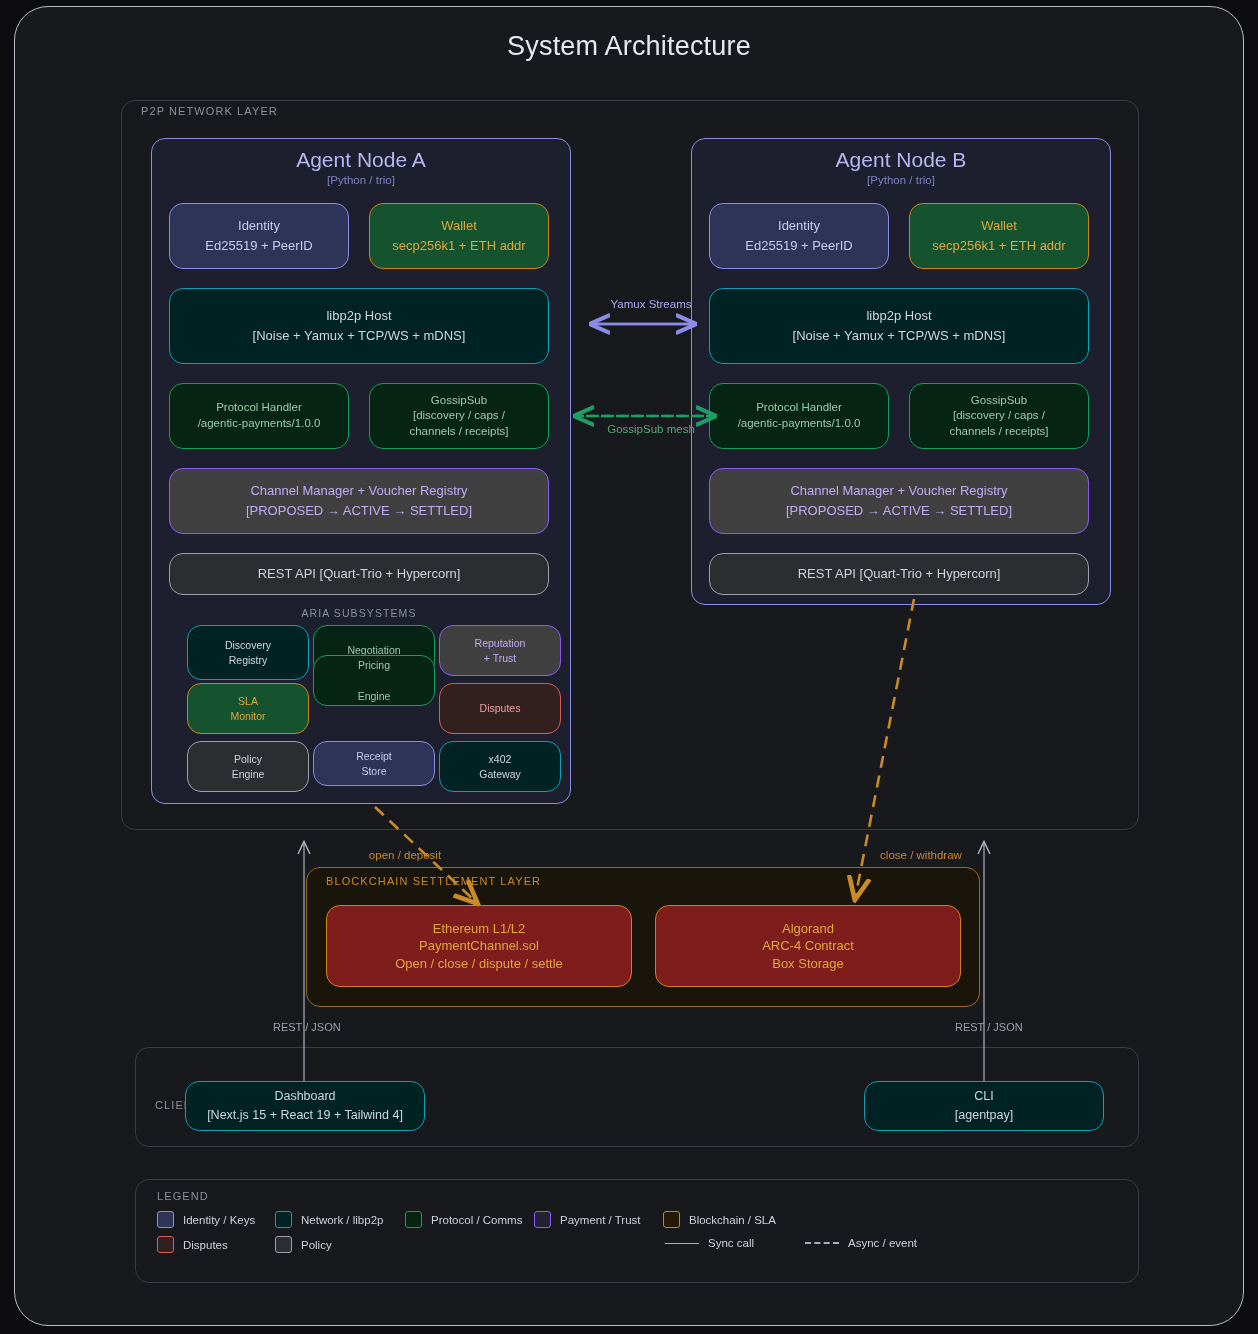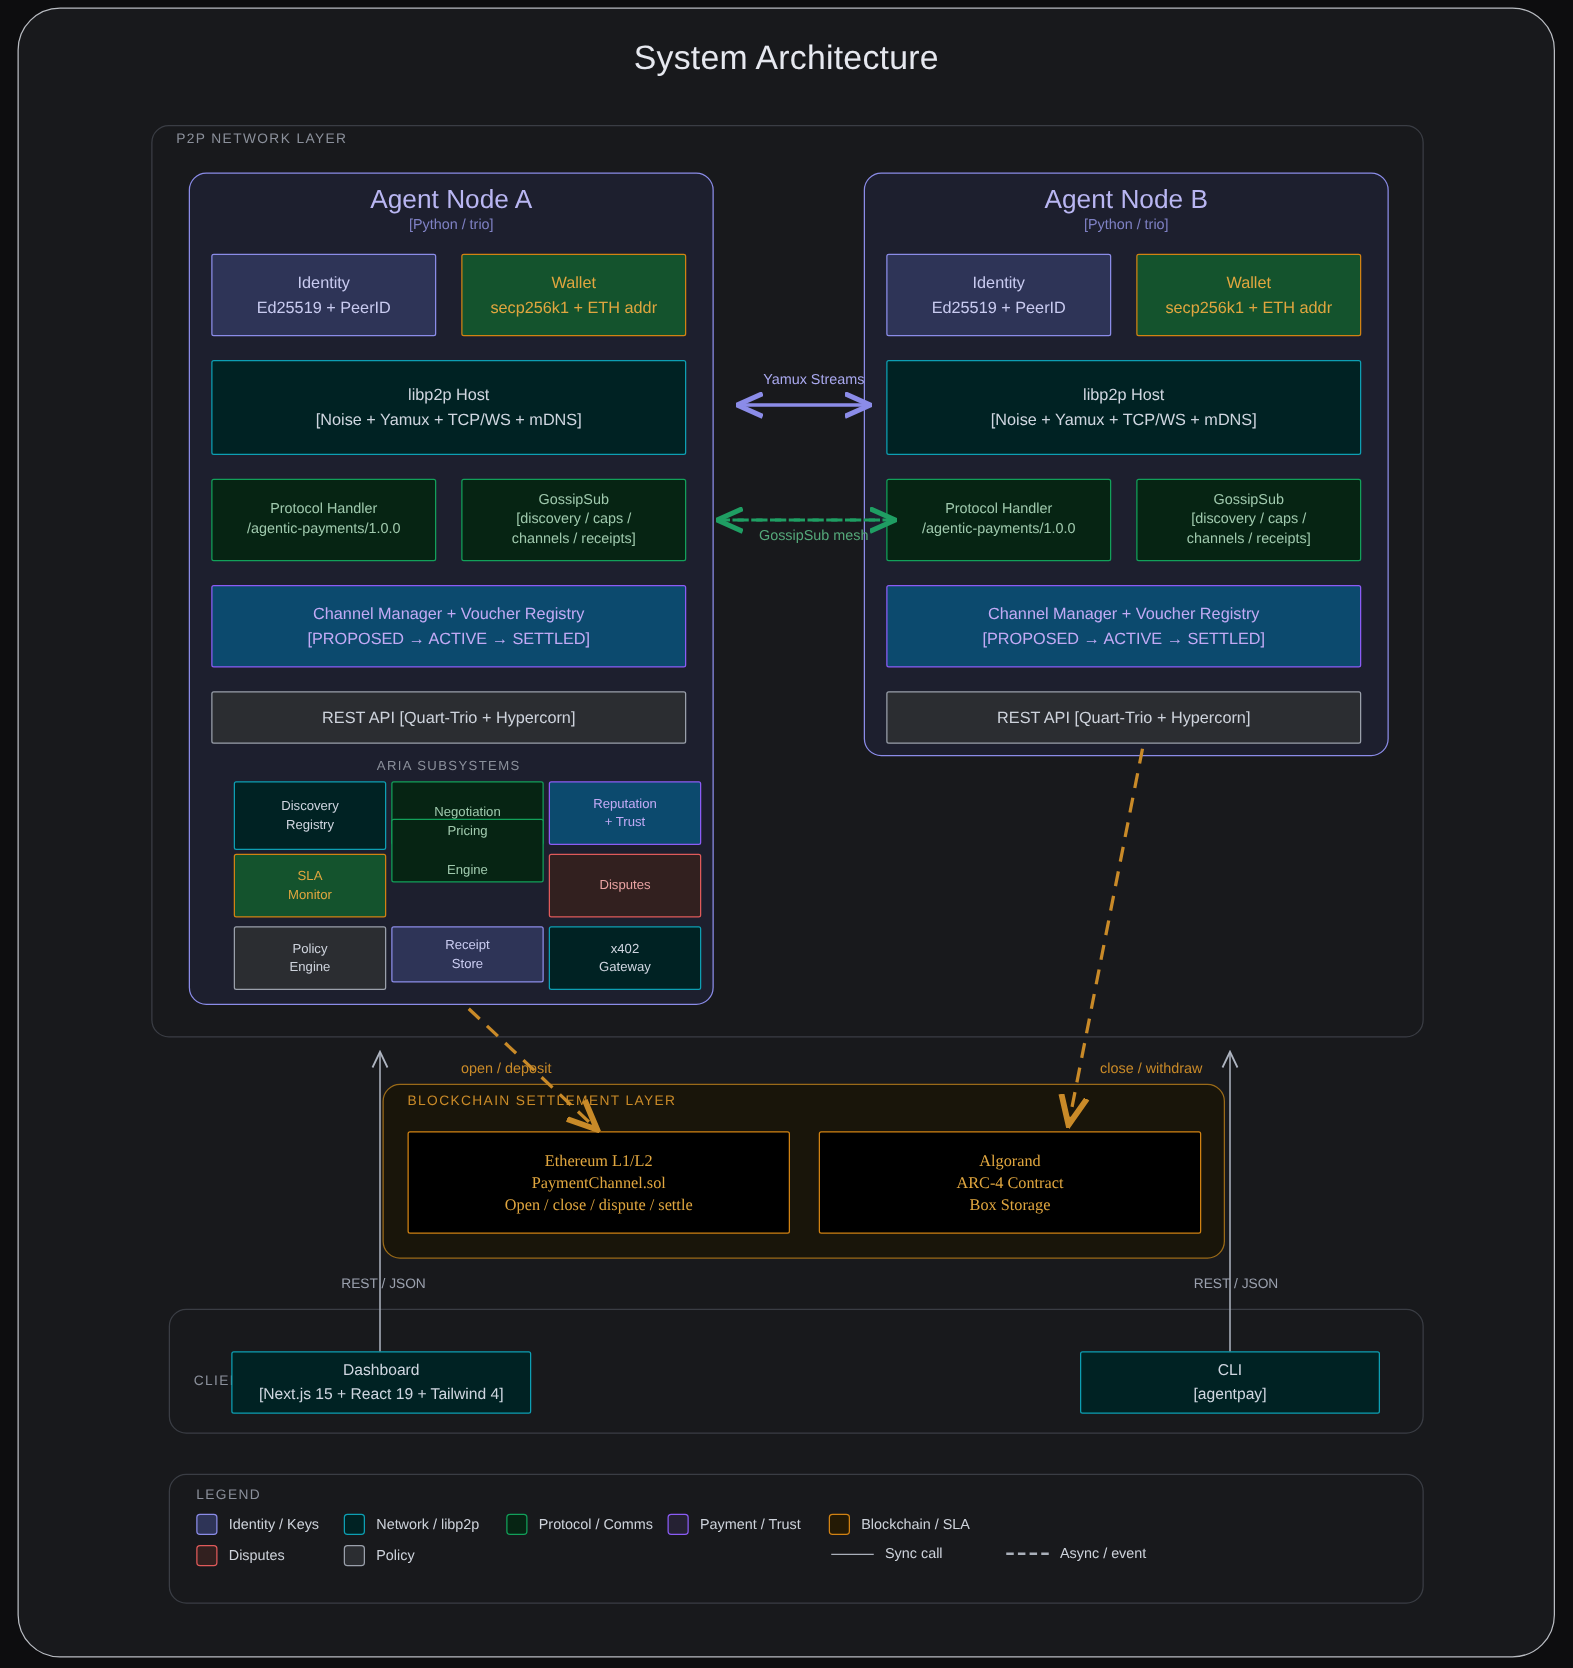--- a/index.html
+++ b/index.html
@@ -13,36 +13,36 @@
 
   
   .group{position:absolute;border:1px solid #3a3d44;border-radius:14px;box-sizing:border-box;}
   .group-label{position:absolute;font-size:11px;letter-spacing:1.1px;color:#8b909b;}
 
   
   .node{position:absolute;border:1.6px solid #8b8ce8;border-radius:14px;background:#1d1f2e;box-sizing:border-box;}
   .node-title{position:absolute;left:0;right:0;top:12px;text-align:center;color:#b9b6f2;font-size:21px;}
   .node-sub{position:absolute;left:0;right:0;top:42px;text-align:center;color:#7f81c4;font-size:11.5px;}
 
-  .box{position:absolute;border-radius:2px;box-sizing:border-box;display:flex;flex-direction:column;
+  .box{position:absolute;border-radius:14px;box-sizing:border-box;display:flex;flex-direction:column;
        justify-content:center;text-align:center;line-height:1.55;}
   .box .l1{font-size:13px;}
   .box .l2{font-size:13px;}
   .box.small .l1,.box.small .l2{font-size:11.5px;line-height:1.35;}
   .box.tiny .l1,.box.tiny .l2{font-size:10.5px;line-height:1.35;}
 
   
   .t-identity{background:#2e3457;border:1.5px solid #8b8ce8;color:#c9cbf0;}
   .t-wallet{background:#14532d;border:1.5px solid #d18213;color:#e0a63f;}
   .t-network{background:#002223;border:1.5px solid #0d9fb3;color:#cfd6e0;}
   .t-proto{background:#062413;border:1.5px solid #12a05a;color:#9fc9ad;}
-  .t-payment{background:#0c4a6e;border:1.5px solid #8b5cf6;color:#c2aaf5;}
+  .t-payment{background:#404040;border:1.5px solid #8b5cf6;color:#c2aaf5;}
   .t-policy{background:#2b2d31;border:1.5px solid #9aa0ab;color:#ced3dc;}
   .t-dispute{background:#32201f;border:1.5px solid #e05a5a;color:#e9a3a3;}
-  .t-chainbig{background:#000000;border:1.5px solid #d18213;color:#e0a63f;font-family:Liberation Serif, serif;}
+  .t-chainbig{background:#7f1d1d;border:1.5px solid #d18213;color:#e0a63f;}
 
   .sub-label{position:absolute;left:0;right:0;text-align:center;color:#8b909b;font-size:10.5px;letter-spacing:1.1px;}
 
   .conn-label{position:absolute;text-align:center;font-size:11.5px;}
 
   svg.overlay{position:absolute;left:0;top:0;width:1258px;height:1334px;pointer-events:none;}
 
   
   .legend-title{position:absolute;left:22px;top:14px;font-size:11px;letter-spacing:1.1px;color:#8b909b;}
   .lg-item{position:absolute;display:flex;align-items:center;gap:9px;font-size:11.5px;color:#cdd2da;}

